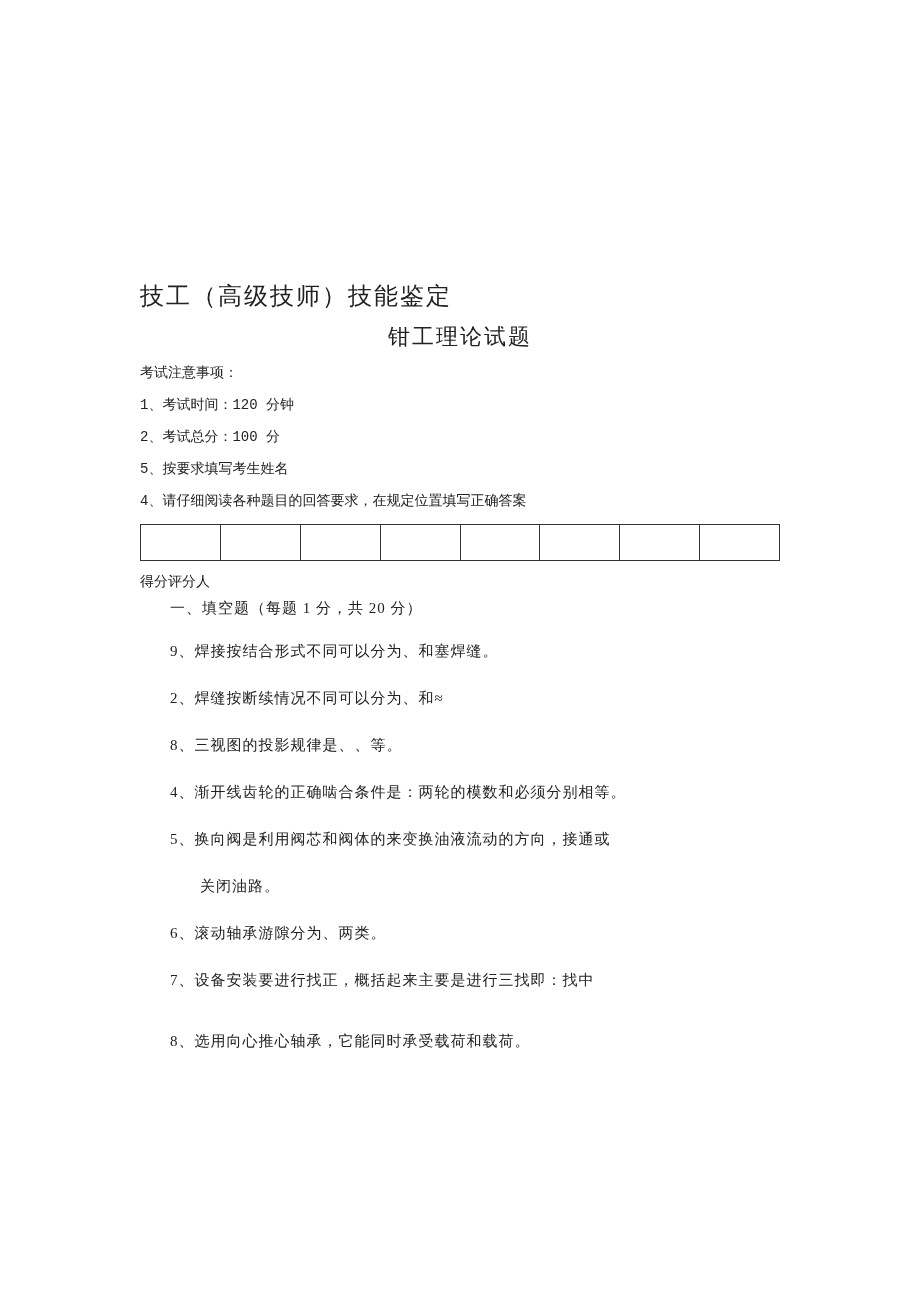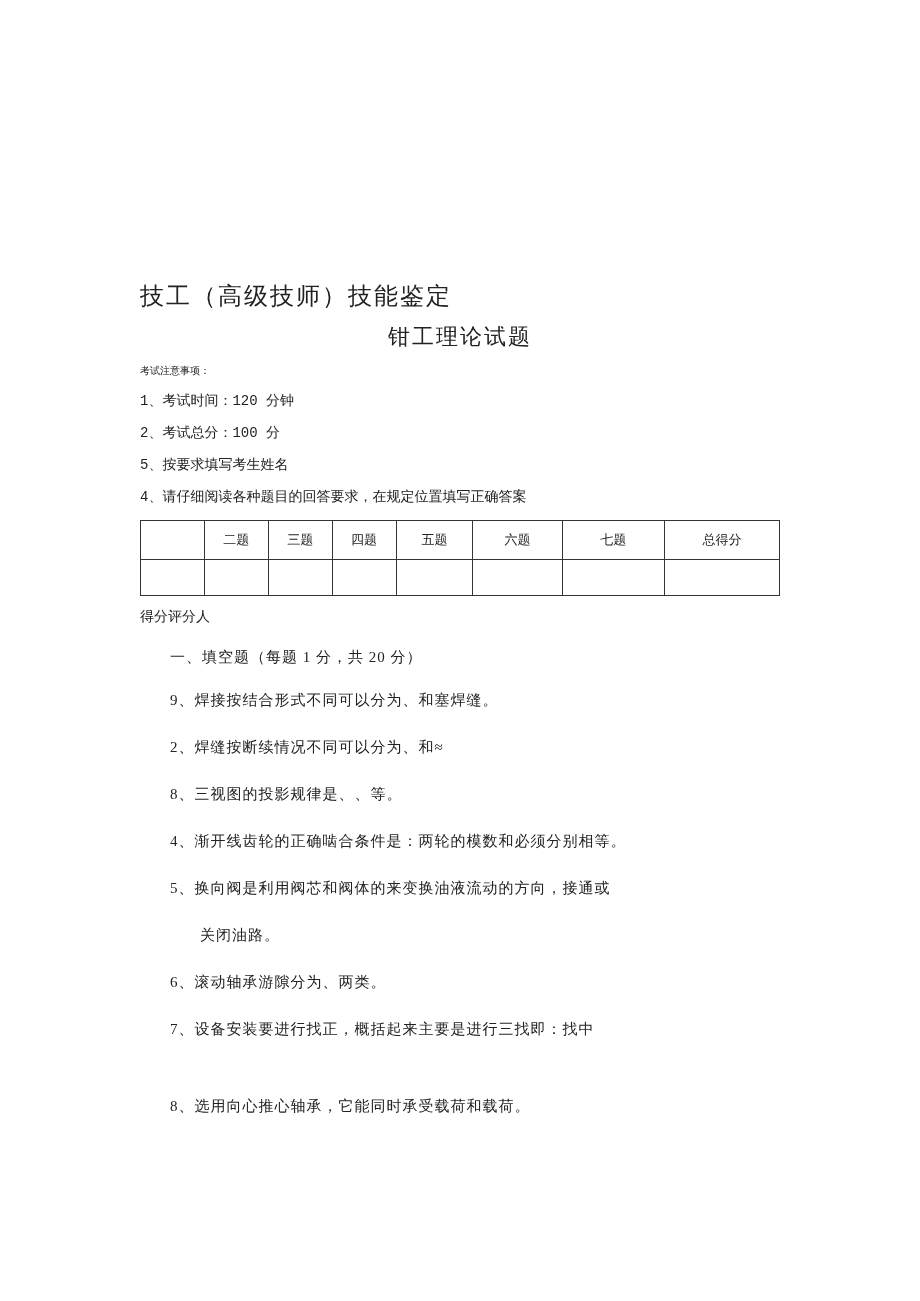--- a/index.html
+++ b/index.html
@@ -22,21 +22,21 @@
       letter-spacing: 2px;
     }
     .subtitle {
       text-align: center;
       font-size: 22px;
       font-weight: 400;
       margin-bottom: 12px;
       letter-spacing: 2px;
     }
     .notice-header {
-      font-size: 10px;
+      font-size: 14px;
       margin-bottom: 14px;
       font-family: "Microsoft YaHei", "SimHei", sans-serif;
     }
     .notice-item {
       font-size: 14px;
       margin-bottom: 14px;
       font-family: Liberation Mono, monospace;
     }
     .score-table {
       border-collapse: collapse;
@@ -50,21 +50,21 @@
       font-size: 13px;
       font-weight: 400;
       padding: 10px 4px;
       font-family: "Microsoft YaHei", "SimHei", sans-serif;
     }
     .score-table td {
       height: 36px;
     }
     .score-footer {
       font-size: 14px;
-      margin-bottom: 22px;
+      margin-bottom: 8px;
       font-family: "Microsoft YaHei", "SimHei", sans-serif;
     }
     .section-title {
       font-size: 15px;
       margin: 0 0 20px 30px;
       letter-spacing: 1px;
     }
     .question {
       font-size: 15px;
       margin: 0 0 20px 30px;
@@ -85,30 +85,20 @@
 <h2 class="subtitle">钳工理论试题</h2>
 
 <div class="notice-header">考试注意事项：</div>
 <div class="notice-item">1、考试时间：120 分钟</div>
 <div class="notice-item">2、考试总分：100 分</div>
 <div class="notice-item">5、按要求填写考生姓名</div>
 <div class="notice-item">4、请仔细阅读各种题目的回答要求，在规定位置填写正确答案</div>
 
 <table class="score-table">
   <tbody>
-      <tr>
-    <th style="width:10%"></th>
-    <th style="width:10%">二题</th>
-    <th style="width:10%">三题</th>
-    <th style="width:10%">四题</th>
-    <th style="width:12%">五题</th>
-    <th style="width:14%">六题</th>
-    <th style="width:16%">七题</th>
-    <th style="width:18%">总得分</th>
-  </tr>
   <tr>
     <td></td>
     <td></td>
     <td></td>
     <td></td>
     <td></td>
     <td></td>
     <td></td>
     <td></td>
   </tr>
@@ -119,14 +109,14 @@
 
 <div class="section-title">一、填空题（每题 1 分，共 20 分）</div>
 
 <div class="question">9、焊接按结合形式不同可以分为、和塞焊缝。</div>
 <div class="question">2、焊缝按断续情况不同可以分为、和≈</div>
 <div class="question">8、三视图的投影规律是、、等。</div>
 <div class="question">4、渐开线齿轮的正确啮合条件是：两轮的模数和必须分别相等。</div>
 <div class="question">5、换向阀是利用阀芯和阀体的来变换油液流动的方向，接通或</div>
 <div class="question-cont">关闭油路。</div>
 <div class="question">6、滚动轴承游隙分为、两类。</div>
-<div class="question" style="margin-bottom:50px">7、设备安装要进行找正，概括起来主要是进行三找即：找中</div>
+<div class="question" style="margin-bottom:34px">7、设备安装要进行找正，概括起来主要是进行三找即：找中</div>
 <div class="question">8、选用向心推心轴承，它能同时承受载荷和载荷。</div>
 
 </body></html>

